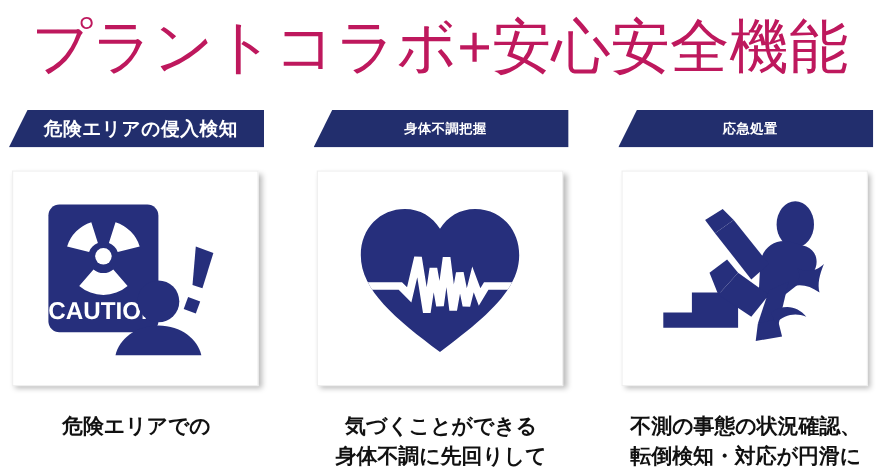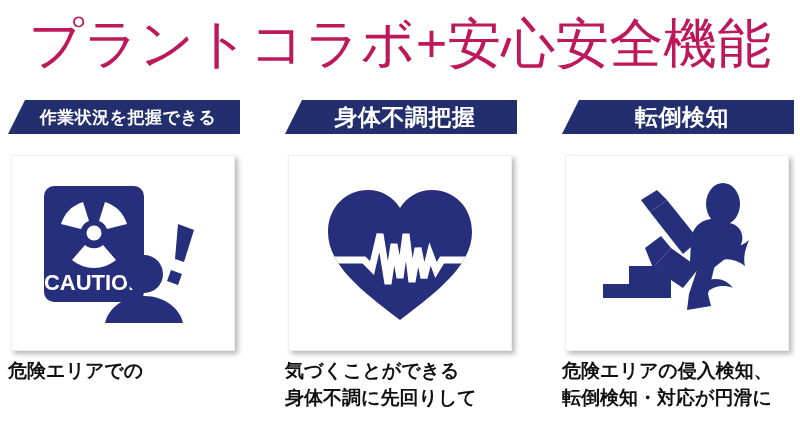--- a/index.html
+++ b/index.html
@@ -65,21 +65,21 @@
   }
   .badge-label {
     color: #ffffff;
     font-size: 17px;
     font-weight: bold;
     letter-spacing: 0.5px;
     white-space: nowrap;
     line-height: 1;
     padding-left: 8px;
   }
-  .badge.narrow .badge-label { font-size: 23px; }
+  .badge.narrow .badge-label { font-size: 12px; }
 
   
   .card {
     position: absolute;
     top: 55px;
     left: 3px;
     width: 224px;
     height: 196px;
     background: #ffffff;
     border: 1px solid #efefef;
@@ -87,42 +87,43 @@
     box-sizing: border-box;
     display: flex;
     align-items: center;
     justify-content: center;
   }
   .card svg { display: block; }
 
   
   .caption {
     position: absolute;
-    top: 258px;
+    top: 276px;
     left: 0;
     width: 232px;
+    text-align: center;
     color: #111111;
     font-size: 19px;
     font-weight: bold;
     line-height: 1.42;
     white-space: nowrap;
   }
   .caption .line { display: block; }
 </style>
 </head>
 <body>
 
 <div class="title">プラントコラボ+安心安全機能</div>
 
 <div class="columns">
 
   <div class="col col-0">
 
     <div class="badge">
-      <span class="badge-label">作業状況を把握できる</span>
+      <span class="badge-label">危険エリアの侵入検知</span>
     </div>
 
     <div class="card">
       <svg width="170" height="150" viewBox="0 0 170 150">
 
         <rect x="6" y="8" width="100" height="116" rx="10" ry="10" fill="#262f7c"></rect>
 
         <g fill="#ffffff" transform="translate(56,55)">
 
           <circle cx="0" cy="0" r="7.5"></circle>
@@ -184,21 +185,21 @@
 
     <div class="caption">
       <span class="line">気づくことができる</span>
       <span class="line">身体不調に先回りして</span>
     </div>
   </div>
 
   <div class="col col-2">
 
     <div class="badge narrow">
-      <span class="badge-label">転倒検知</span>
+      <span class="badge-label">応急処置</span>
     </div>
 
     <div class="card">
       <svg width="165" height="150" viewBox="0 0 165 150">
         <g fill="#262f7c">
 
           <path d="M 8 120 L 8 106 L 34 106 L 34 88 L 76 88 L 76 120 Z"></path>
 
           <ellipse cx="128" cy="26" rx="17" ry="21"></ellipse>
 
@@ -215,18 +216,18 @@
           <path d="M 104 86 L 122 78 L 112 120 L 94 116 Z"></path>
           <path d="M 94 116 L 112 112 L 116 128 L 92 132 Z"></path>
 
           <path d="M 130 66 C 140 70 148 68 154 62 C 150 72 148 80 150 88 C 142 82 134 80 126 82 C 132 78 133 72 130 66 Z"></path>
           <path d="M 106 106 C 118 98 130 100 138 110 C 128 106 118 108 110 116 Z"></path>
         </g>
       </svg>
     </div>
 
     <div class="caption">
-      <span class="line">危険エリアの侵入検知、</span>
+      <span class="line">不測の事態の状況確認、</span>
       <span class="line">転倒検知・対応が円滑に</span>
     </div>
   </div>
 
 </div>
 
 </body></html>

